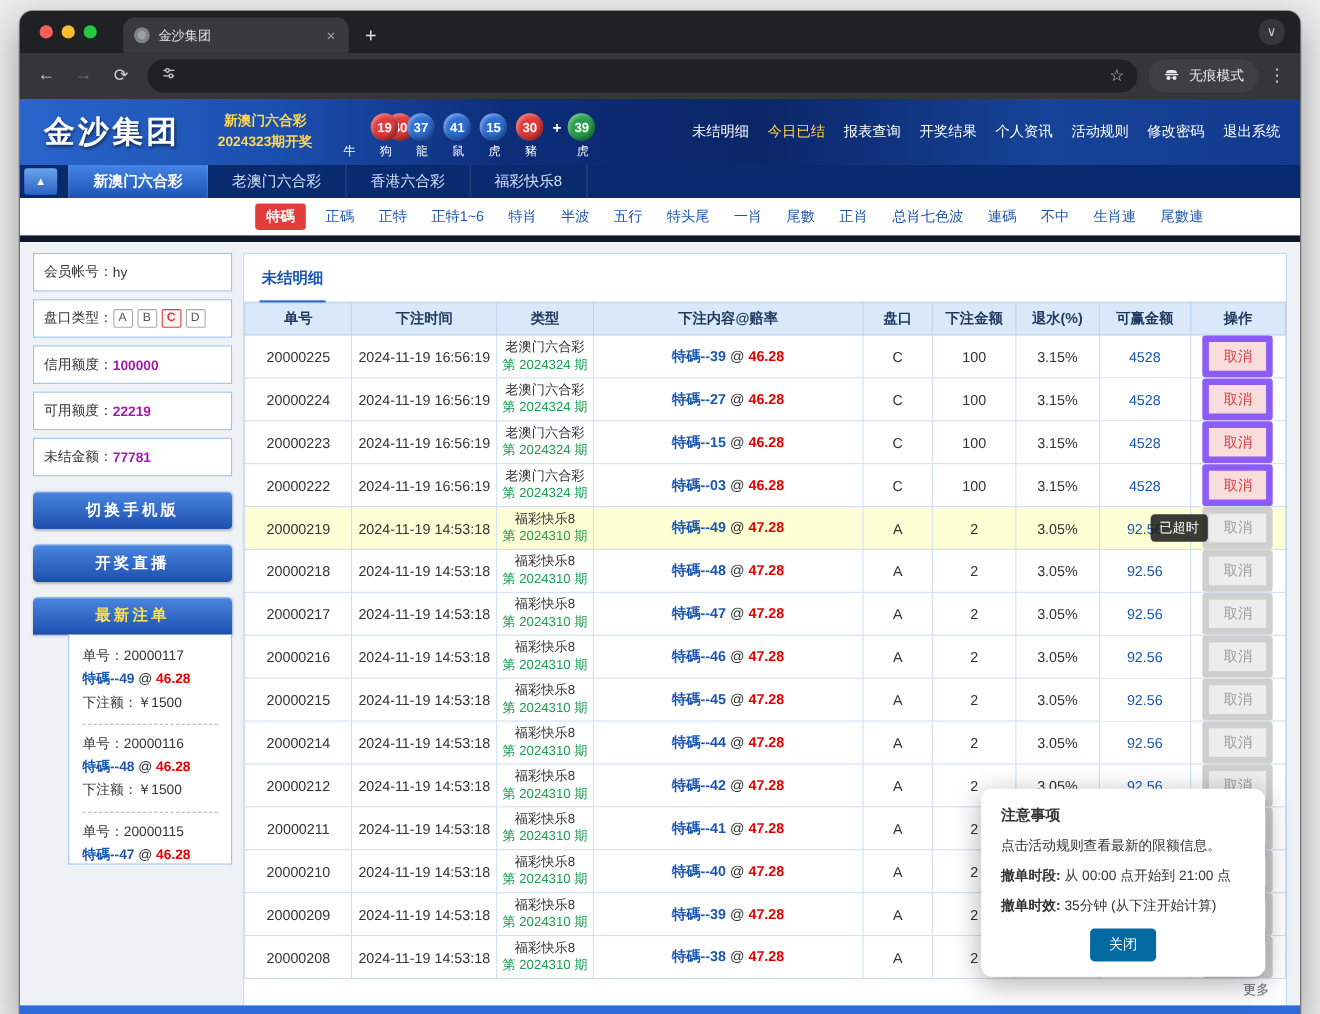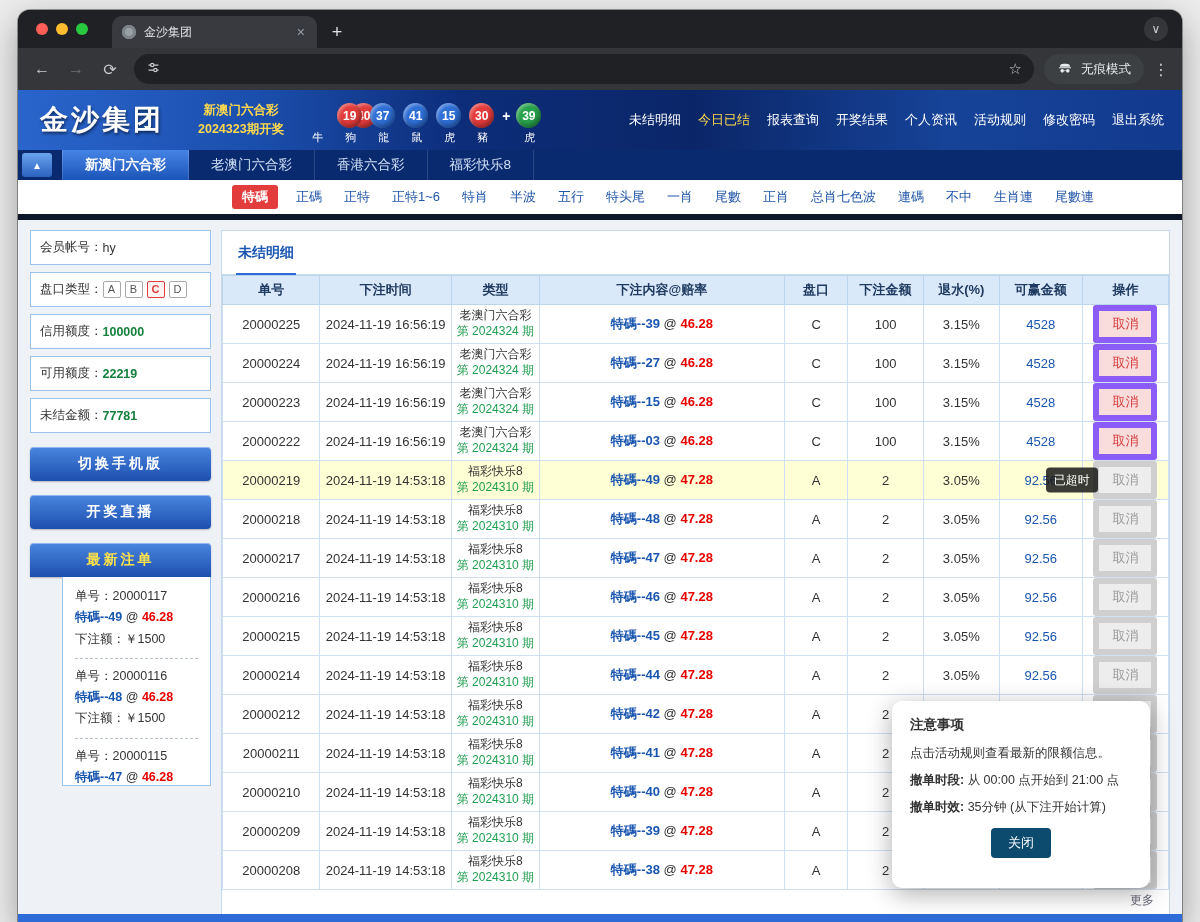--- a/index.html
+++ b/index.html
@@ -69,21 +69,21 @@
     border-bottom:6px solid #0f172a; font-size:13px; color:#2156a8; white-space:nowrap; }
   .subnav-item { cursor:pointer; padding:3px 4px; }
   .subnav-item.active { background:#e23c3c; color:#fff; padding:3px 10px; border-radius:3px; font-weight:bold; }
 
   .content { display:flex; gap:10px; padding:10px 12px 0 12px; align-items:flex-start; }
 
   
   .sidebar { width:181px; flex:none; height:556px; display:flex; flex-direction:column; }
   .sbox { border:1px solid #9ec3e8; background:#fff; padding:8px 9px; margin-bottom:7px; font-size:12.5px;
     color:#333; display:flex; align-items:center; }
-  .red-val { color:#15803d; font-weight:bold; }
+  .red-val { color:#a21caf; font-weight:bold; }
   .hopts { display:flex; gap:4px; }
   .hletter { display:inline-block; width:18px; height:17px; line-height:15px; border:1px solid #a9a9a9;
     border-radius:2px; text-align:center; font-size:11px; color:#555; background:#fff; cursor:pointer; }
   .hletter.sel { border-color:#e23b3b; color:#e23b3b; font-weight:bold; background:#fff2f2; }
   .sbtn { height:34px; border-radius:4px; background:linear-gradient(#4a86e0,#1d4fae); color:#fff; font-weight:bold;
     font-size:14px; letter-spacing:3px; display:flex; align-items:center; justify-content:center; margin:7px 0;
     box-shadow:inset 0 1px 0 rgba(255,255,255,.4), 0 1px 2px rgba(0,0,0,.25); cursor:pointer; }
   .sbtn.latest { color:#ffe24a; margin-bottom:0; border-radius:4px 4px 0 0; }
   .bets-panel { border:1px solid #9ec3e8; border-top:none; background:#fff; padding:2px 12px; flex:1;
     overflow:hidden; font-size:12.5px; line-height:1.7; color:#333;margin-left:32px; }
@@ -108,21 +108,21 @@
     background:rgba(25,25,25,.85); color:#fff; font-size:12px; padding:4px 8px; border-radius:4px; z-index:4; }
   .cancel-btn { background:#f9dcdc; border:6px solid #8b5cf6; color:#d63c3c; font-size:13px; padding:4px 13px; border-radius:3px; }
   .cancel-btn.disabled { background:#ededed; border-color:#cfcfcf; color:#9a9a9a; cursor:default; }
 
   
   .notice { position:absolute; right:32px; bottom:34px; width:258px; background:#fff; border-radius:10px;
     box-shadow:0 6px 26px rgba(0,0,0,.32); padding:15px 18px 14px; z-index:20; font-size:12.5px; color:#333; }
   .notice-title { font-weight:bold; font-size:13.5px; margin-bottom:9px; }
   .notice-line { margin:7px 0; line-height:1.6; }
   .notice-line b { font-weight:bold; }
-  .close-btn { display:block; margin:11px auto 16px; background:#0c4a6e; color:#fff; border:none;
+  .close-btn { display:block; margin:11px auto 0; background:#0369a1; color:#fff; border:none;
     padding:6px 17px; border-radius:4px; font-size:13px; }
 
   .more { position:absolute; right:28px; bottom:13px; color:#667; font-size:12px; z-index:16; cursor:pointer; }
   .footer-strip { position:absolute; left:0; right:0; bottom:0; height:8px; background:#2e6bd6; z-index:15; }
 </style>
 </head>
 <body>
 
 <div class="window">
   <div class="tabstrip">

